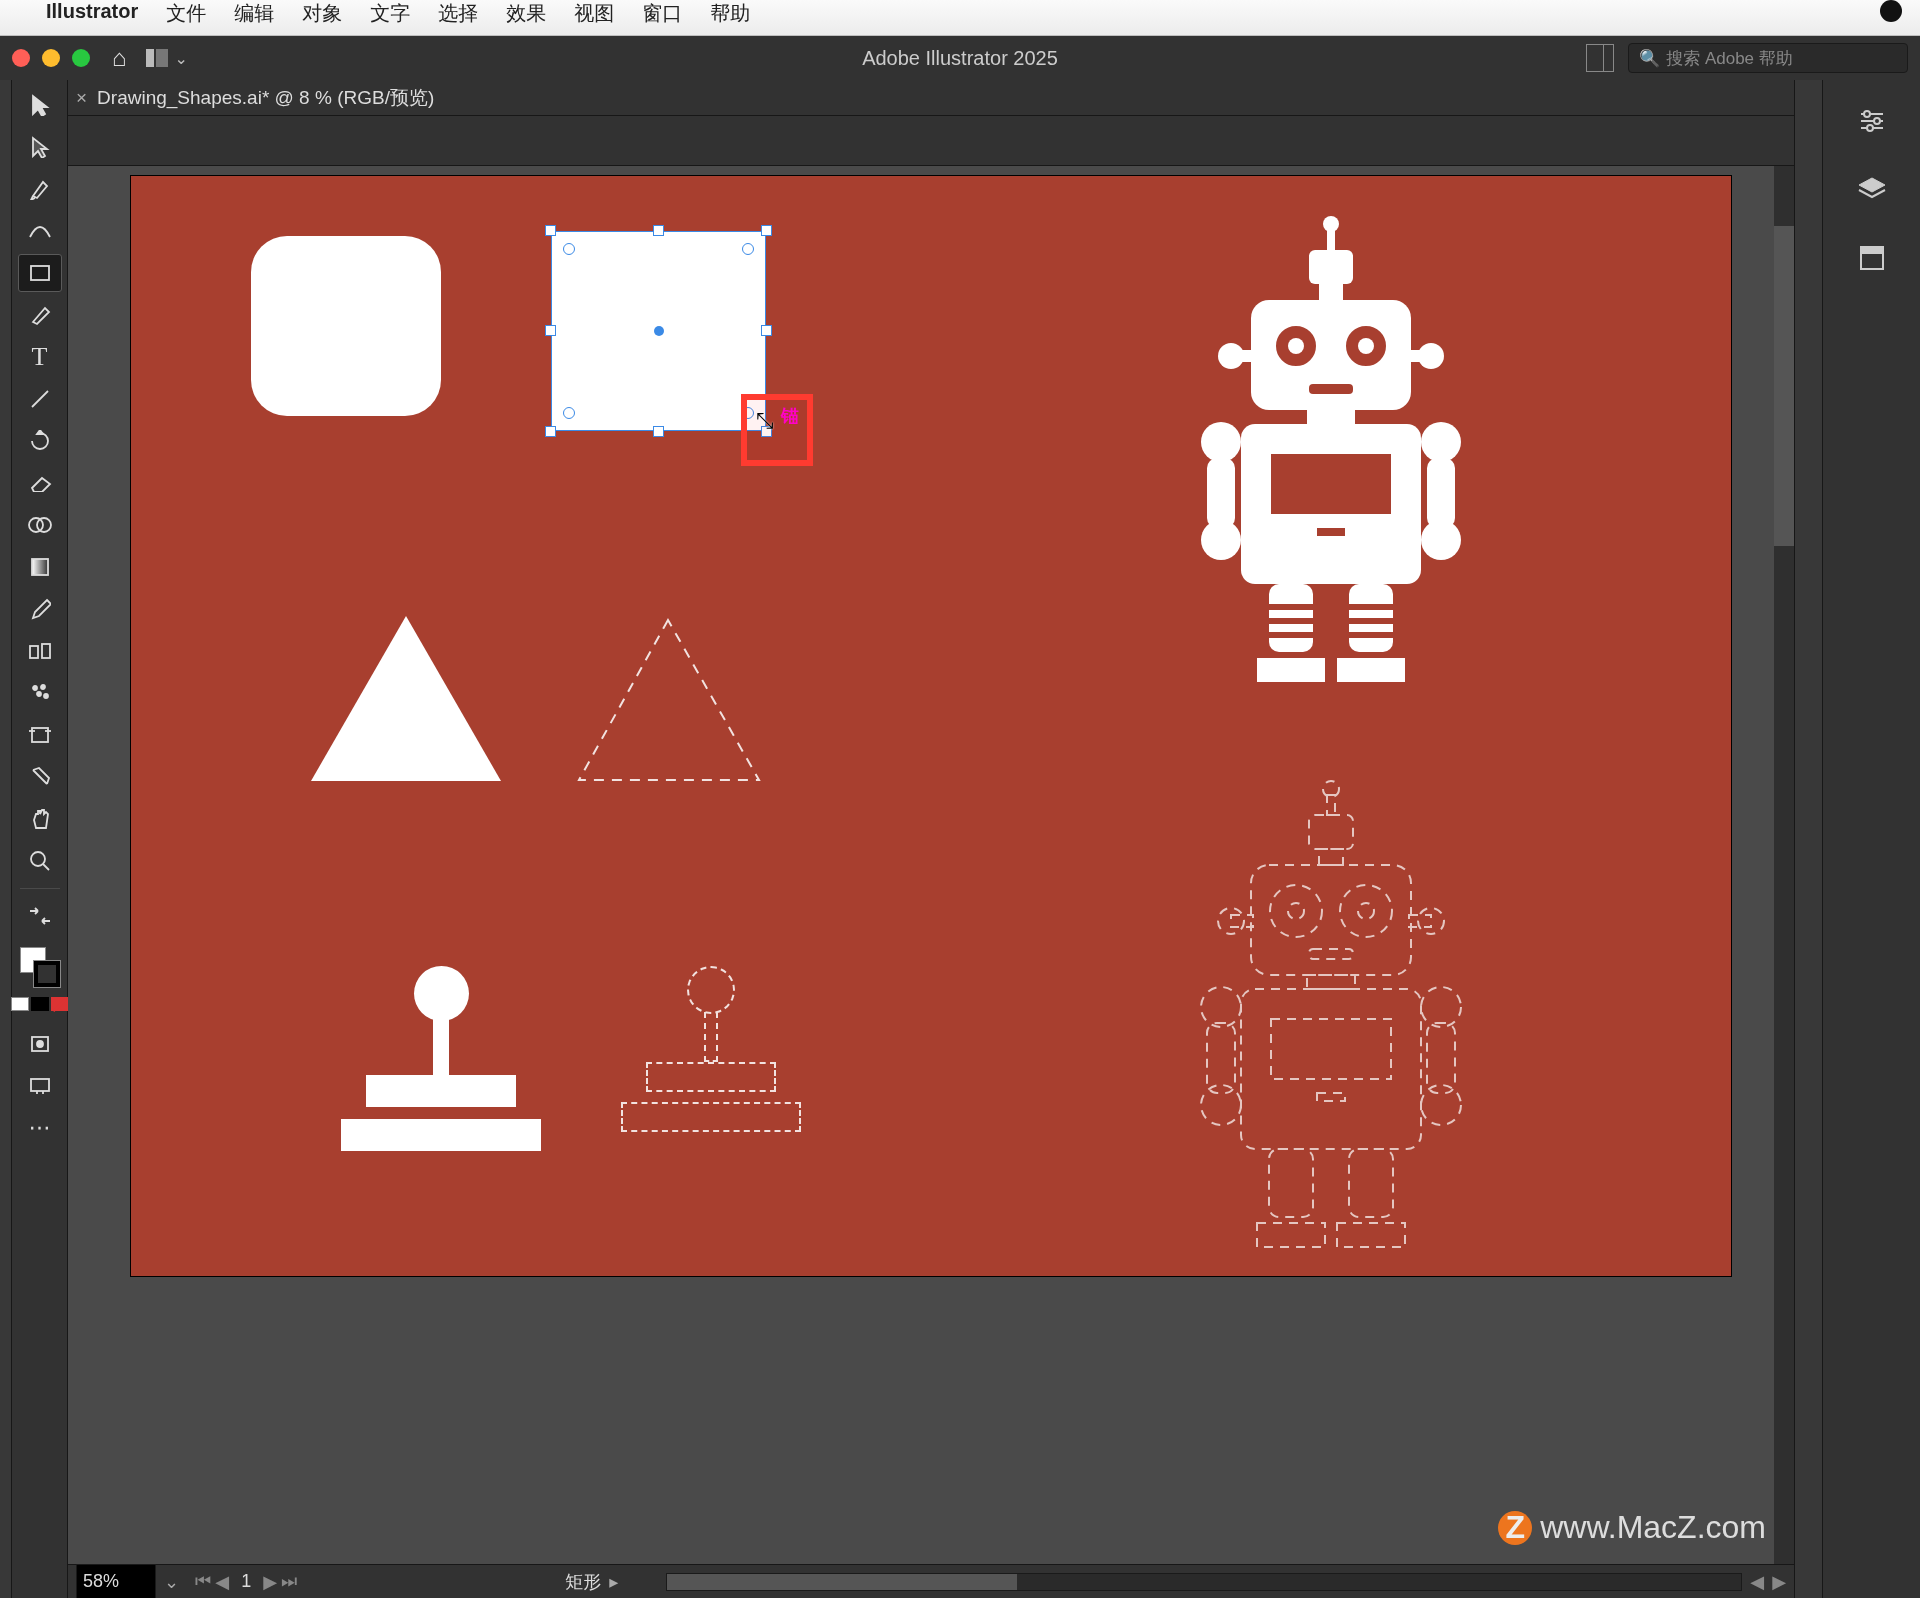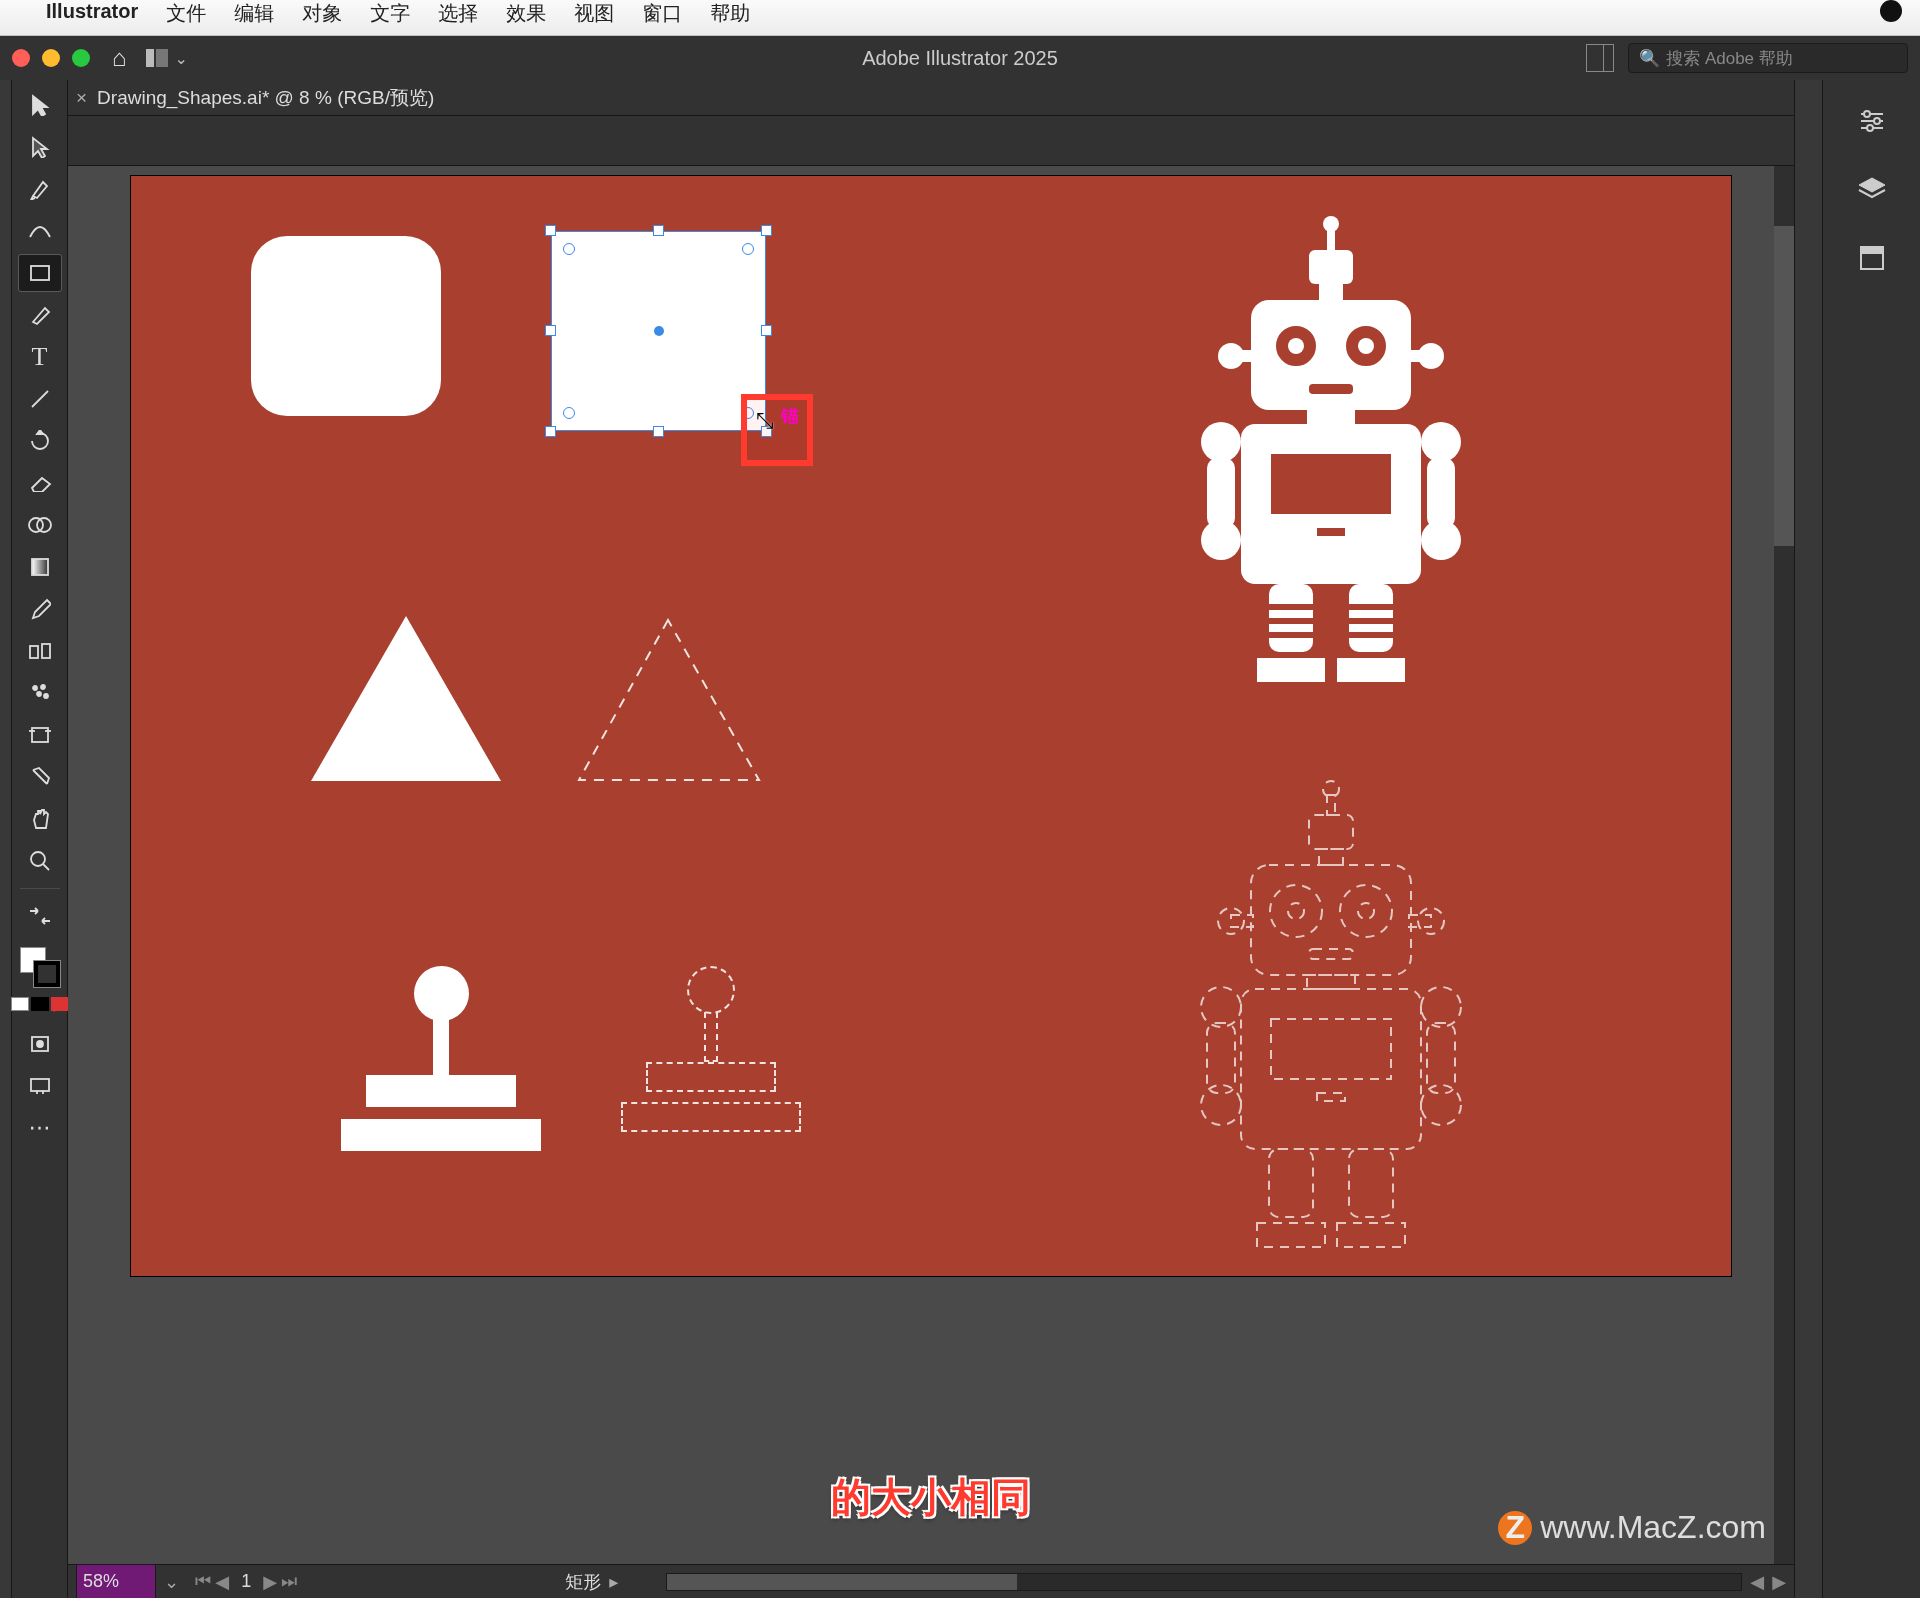--- a/index.html
+++ b/index.html
@@ -83,21 +83,21 @@
 .joystick-dashed .base1{width:130px; height:30px; margin:0 auto;}
 .joystick-dashed .base2{width:180px; height:30px; margin:10px auto 0;}
 
 .robot { position:absolute; left:1000px; top:30px; width:400px; height:530px; color:#fff;}
 .robot svg { fill:#fff; }
 .robot-dashed { position:absolute; left:1000px; top:595px; width:400px; height:530px; opacity:0.7;}
 .robot-dashed svg * { fill:none; stroke:#fff; stroke-width:2; stroke-dasharray:9,7;}
 
 
 .status-bar { height:34px; background:#323232; border-top:1px solid #171717; display:flex; align-items:center; color:#ddd; font-size:18px; padding:0 8px; gap:8px;}
-.status-bar .zoom { width:80px; background:#701a75; border:1px solid #1a1a1a; padding:6px 6px;}
+.status-bar .zoom { width:80px; background:#000000; border:1px solid #1a1a1a; padding:6px 6px;}
 .status-bar .nav { display:flex; gap:4px; align-items:center; margin-left:8px;}
 .status-bar .nav span{color:#888;}
 .status-bar .nav .pg{color:#ddd; padding:0 8px;}
 .status-bar .label{ margin-left:260px;}
 .status-bar .scroll-track { flex:1; height:18px; background:#2a2a2a; margin-left:40px; border:1px solid #1a1a1a; position:relative;}
 .status-bar .scroll-thumb { position:absolute; left:0; width:350px; height:100%; background:#555;}
 
 
 .right-gutter { width:28px; background:#383838; border-left:1px solid #171717;}
 .right-panel { width:98px; background:#323232; border-left:1px solid #171717; display:flex; flex-direction:column; align-items:center; padding-top:28px; gap:36px;}
@@ -418,21 +418,20 @@
               <circle cx="310" cy="334" r="20"></circle>
             <rect x="138" y="378" width="44" height="68" rx="10"></rect>
               <rect x="218" y="378" width="44" height="68" rx="10"></rect>
             <rect x="126" y="452" width="68" height="24"></rect>
               <rect x="206" y="452" width="68" height="24"></rect>
           </svg>
         </div>
       </div>
 
       <div class="tutorial">
-        <div>的大小相同</div>
       </div>
       <div class="watermark">
         <div class="z">Z</div>
         <span>www.MacZ.com</span>
       </div>
     </div>
 
     <div class="scroll-v">
         <div class="thumb"></div>
       </div>

